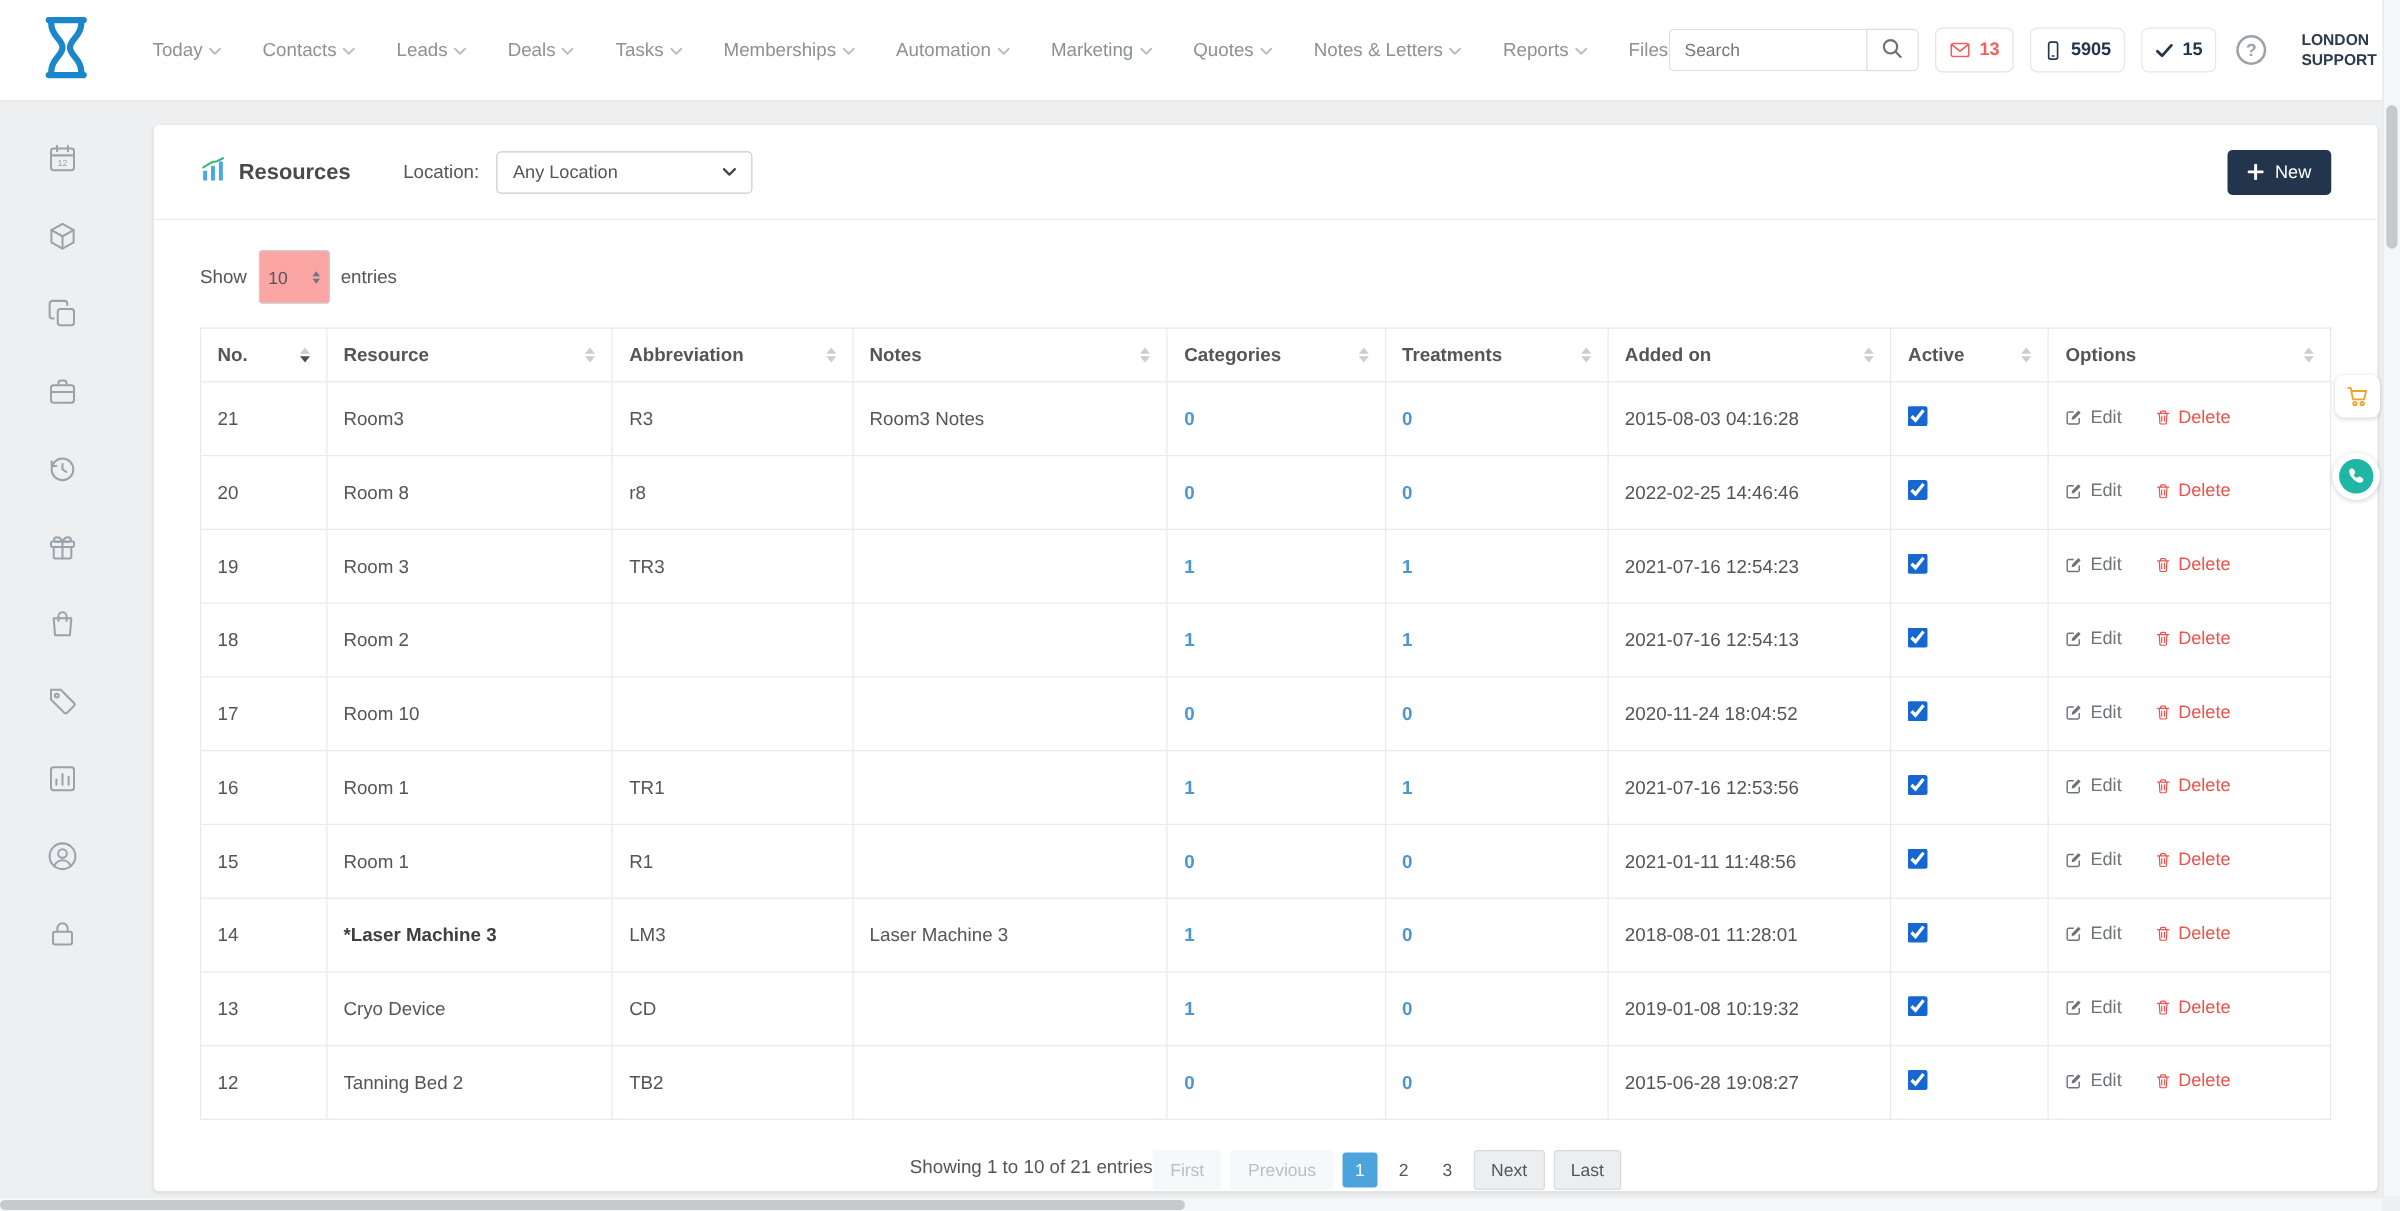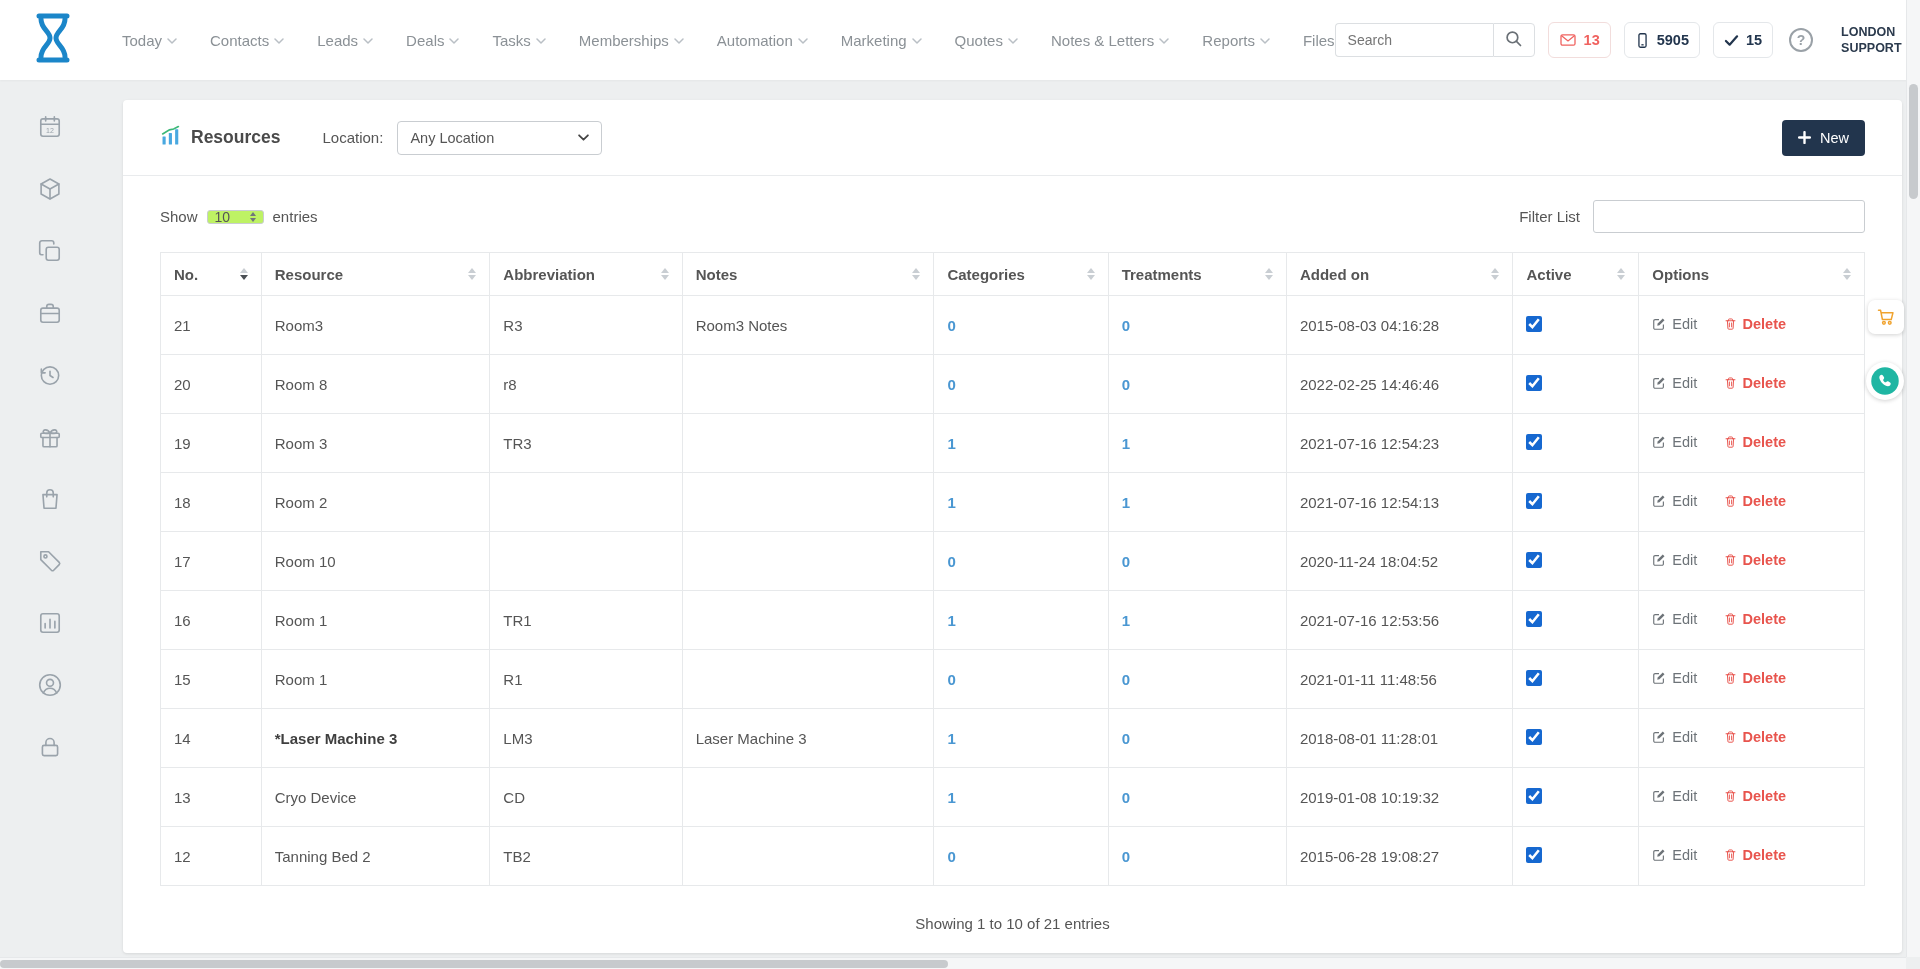--- a/index.html
+++ b/index.html
@@ -51,21 +51,21 @@
   .title-wrap { display: flex; align-items: center; gap: 10px; margin-right: 42px; }
   .page-title { font-size: 17.5px; font-weight: 700; color: #4a4a4a; }
   .loc-label { font-size: 15px; margin-right: 14px; }
   .select { width: 205px; height: 34px; border: 1px solid #c9cdd1; border-radius: 4px; display: flex; align-items: center; justify-content: space-between; padding: 0 12px; font-size: 14.5px; color: #555; cursor: pointer; background: #fff; }
   .select .chev2 { color: #444; display: flex; }
   .new-btn { margin-left: auto; height: 36px; background: var(--navy); color: #fff; border: none; border-radius: 4px; padding: 0 16px; display: flex; align-items: center; gap: 9px; font-size: 14.5px; font-family: inherit; cursor: pointer; }
 
   
   .controls { display: flex; align-items: center; padding: 24px 37px 19px; flex: none; }
   .ctl-label { font-size: 15px; }
-  .page-size { width: 57px; height: 14px; border: 1px solid #c9cdd1; border-radius: 3px; margin: 0 9px; display: flex; align-items: center; justify-content: space-between; padding: 0 7px; font-size: 14px; cursor: pointer; background: #bef264; }
+  .page-size { width: 57px; height: 43px; border: 1px solid #c9cdd1; border-radius: 3px; margin: 0 9px; display: flex; align-items: center; justify-content: space-between; padding: 0 7px; font-size: 14px; cursor: pointer; background: #fca5a5; }
   .stepper { display: flex; flex-direction: column; gap: 2px; }
   .tri-up   { width: 0; height: 0; border-left: 3.5px solid transparent; border-right: 3.5px solid transparent; border-bottom: 4.5px solid #70767c; }
   .tri-down { width: 0; height: 0; border-left: 3.5px solid transparent; border-right: 3.5px solid transparent; border-top: 4.5px solid #70767c; }
   .filter-wrap { margin-left: auto; display: flex; align-items: center; gap: 13px; }
   .filter-input { width: 272px; height: 33px; border: 1px solid #c9cdd1; border-radius: 3px; padding: 0 10px; font-size: 14px; outline: none; font-family: inherit; background: #fff; }
 
   
   .table-wrap { padding: 0 37px; flex: none; }
   table { width: 100%; border-collapse: collapse; table-layout: fixed; font-size: 15px; }
   col.c-no{width:100px} col.c-res{width:227px} col.c-abbr{width:191px} col.c-notes{width:250px}
@@ -76,21 +76,21 @@
   .th-wrap { display: flex; align-items: center; justify-content: space-between; }
   .sort { display: flex; flex-direction: column; gap: 2px; margin-left: 6px; flex: none; }
   .sort .s-up   { width: 0; height: 0; border-left: 4px solid transparent; border-right: 4px solid transparent; border-bottom: 5px solid #c9ced3; }
   .sort .s-down { width: 0; height: 0; border-left: 4px solid transparent; border-right: 4px solid transparent; border-top: 5px solid #c9ced3; }
   .sort.active-desc .s-down { border-top-color: #4a4f54; }
   td a.num { color: var(--link); font-weight: 700; text-decoration: none; cursor: pointer; }
   tr.bold td.res { font-weight: 700; color: #3f3f3f; }
   .opt-link { display: inline-flex; align-items: center; gap: 6px; cursor: pointer; font-size: 14.5px; }
   .opt-link svg { flex: none; }
   .opt-link.edit { color: #6d7378; margin-right: 22px; }
-  .opt-link.delete { color: var(--danger); font-weight: bold; }
+  .opt-link.delete { color: var(--danger); }
   input[type=checkbox] { width: 16px; height: 16px; accent-color: #1668d0; cursor: pointer; }
 
   
   .card-footer { display: flex; align-items: flex-start; justify-content: center; padding: 24px 37px 0; }
   .summary { font-size: 15px; padding-top: 5px; }
   .pagination { display: flex; align-items: center; gap: 7px; }
   .pg-btn { font-size: 14px; padding: 7px 13px; border-radius: 3px; cursor: pointer; border: 1px solid transparent; }
   .pg-btn.disabled { background: #f7f8f9; color: #b9bec3; }
   .pg-btn.enabled  { background: #eceeef; border-color: #d8dbde; color: #555; }
   .pg-page { min-width: 28px; height: 28px; line-height: 28px; text-align: center; border-radius: 3px; font-size: 14px; color: #555; cursor: pointer; padding: 0 5px; }
@@ -409,24 +409,20 @@
       <div class="controls">
         <span class="ctl-label">Show</span>
         <div class="page-size">
           <span>10</span>
           <span class="stepper">
               <i class="tri-up"></i>
               <i class="tri-down"></i>
             </span>
         </div>
         <span class="ctl-label">entries</span>
-        <div class="filter-wrap">
-          <span class="ctl-label">Filter List</span>
-          <input class="filter-input" type="text" value="" style="">
-        </div>
       </div>
 
       <div class="table-wrap">
         <table>
           <colgroup>
             <col class="c-no">
               <col class="c-res">
               <col class="c-abbr">
               <col class="c-notes">
               <col class="c-cat">
@@ -810,20 +806,29 @@
         <span>Delete</span>
       </a>
     </td>
   </tr>
             </tbody>
         </table>
       </div>
 
       <div class="card-footer">
         <div class="summary">Showing 1 to 10 of 21 entries</div>
+        <div class="pagination">
+            <div class="pg-btn disabled">First</div>
+            <div class="pg-btn disabled">Previous</div>
+            <div class="pg-page active">1</div>
+            <div class="pg-page">2</div>
+            <div class="pg-page">3</div>
+            <div class="pg-btn enabled">Next</div>
+            <div class="pg-btn enabled">Last</div>
+          </div>
       </div>
 
     </div>
   </main>
 </div>
 
 <div class="widget cart">
   <span style="display:flex">
     <svg width="20" height="20" viewBox="0 0 24 24" fill="none" stroke="currentColor" stroke-width="1.8" stroke-linecap="round" stroke-linejoin="round">
       <path d="M3 4h2.5l2.2 11h10.6l2-8H7"></path>

